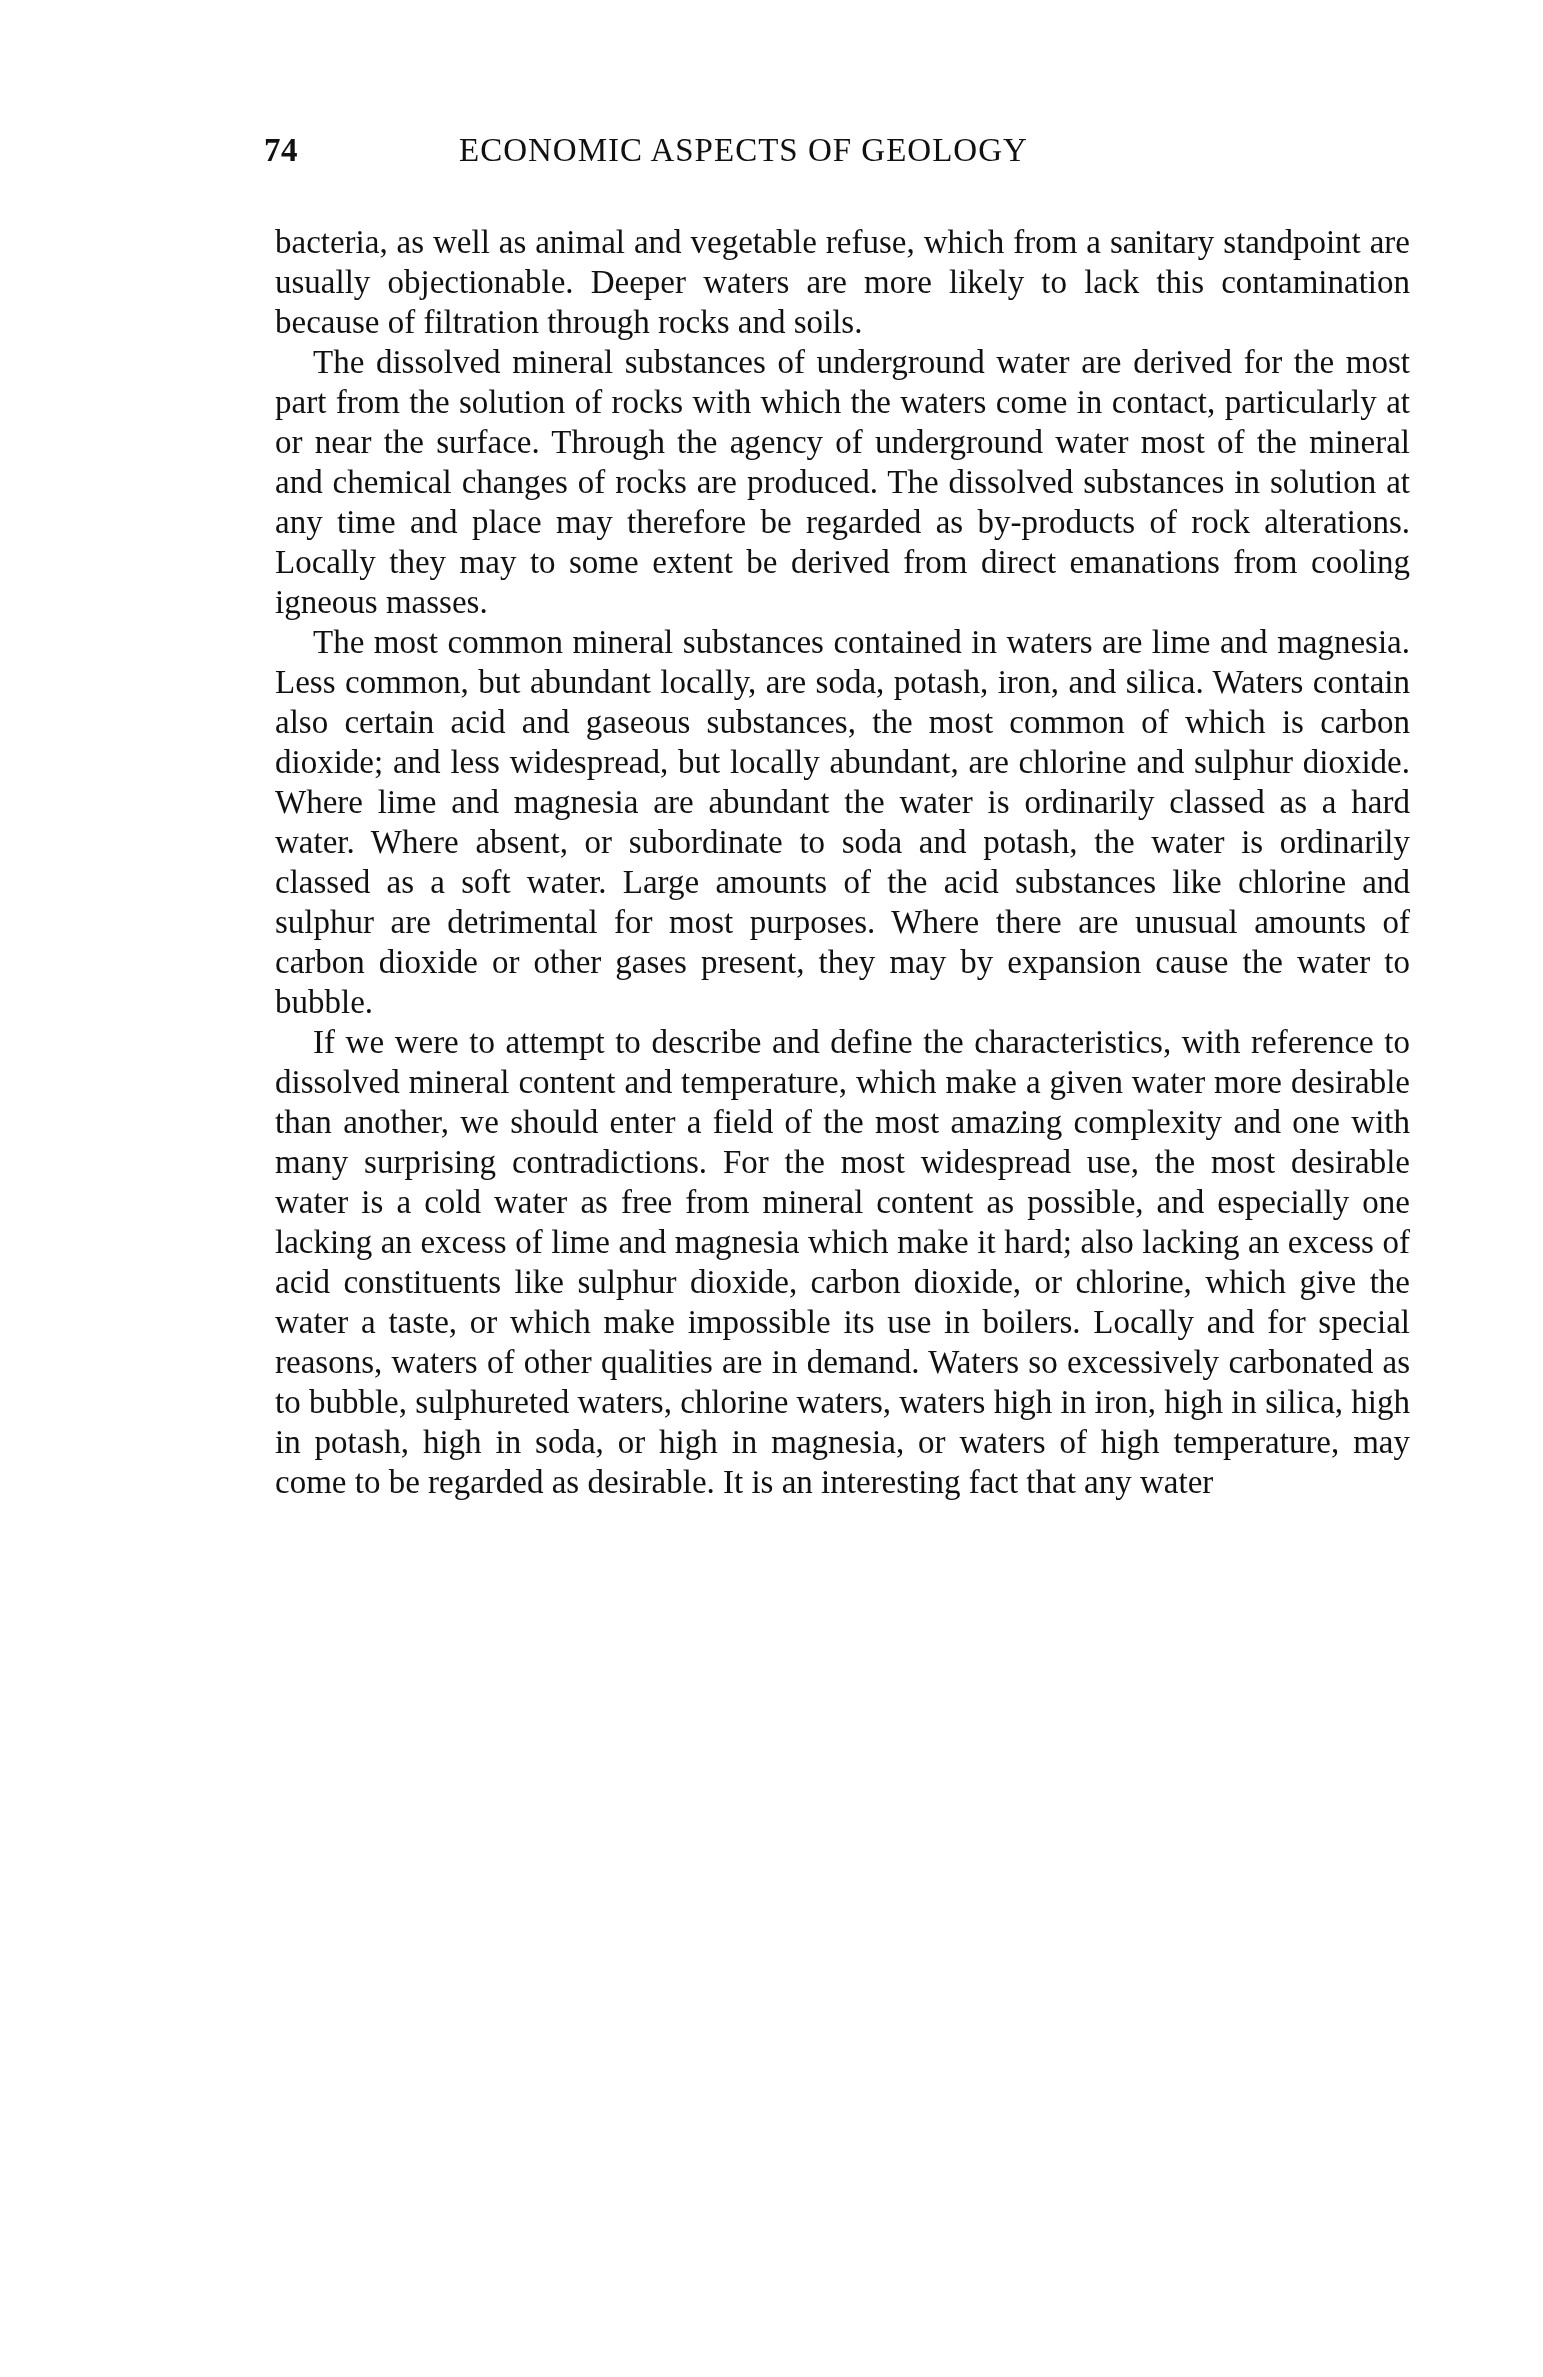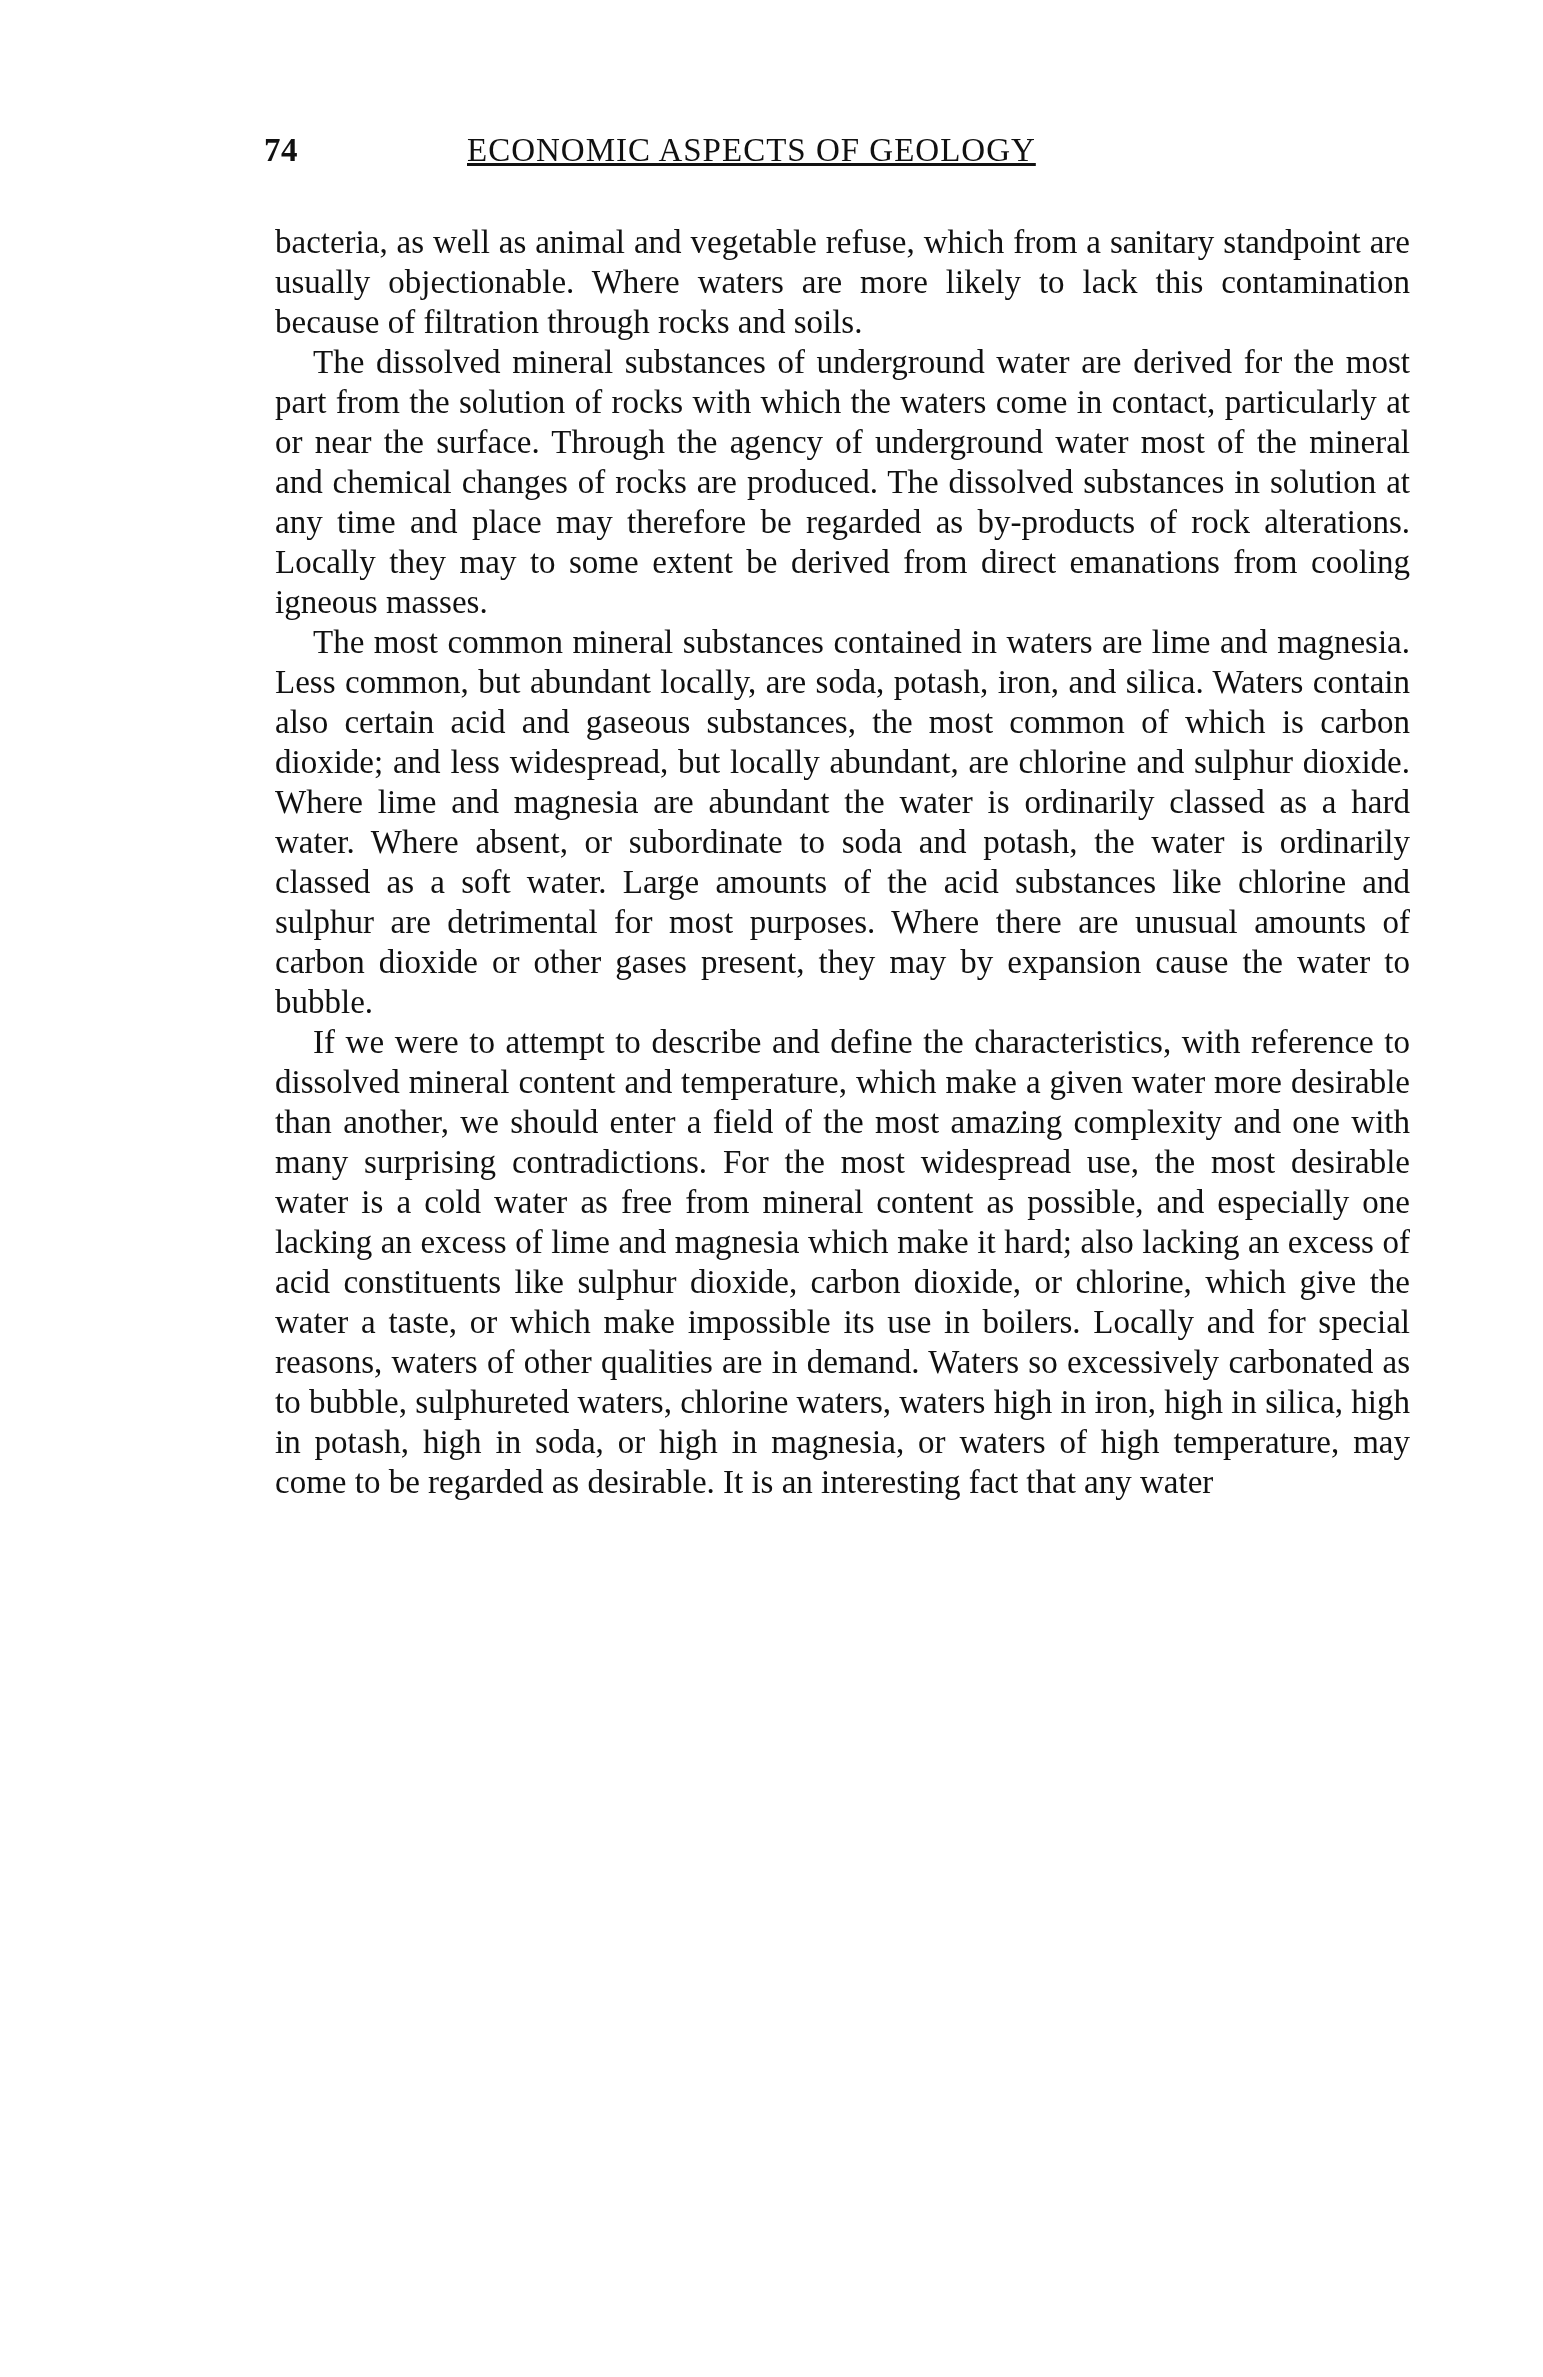--- a/index.html
+++ b/index.html
@@ -1,33 +1,33 @@
 <!DOCTYPE html>
 <html><head>
 <meta charset="utf-8">
 <style>
   html, body { margin: 0; padding: 0; background: #ffffff; }
   body { width: 1544px; height: 2377px; position: relative; overflow: hidden;
          font-family: "Liberation Serif", "DejaVu Serif", serif; color: #111; }
   .header { position: absolute; top: 132px; left: 264px; width: 1147px; height: 48px;
             font-size: 33px; letter-spacing: 0.5px; }
   .header .num { position: absolute; left: 0; top: 0; font-weight: bold; }
-  .header .title { position: absolute; left: 203px; top: 0; letter-spacing: 1px; text-decoration: underline; }
+  .header .title { position: absolute; left: 195px; top: 0; letter-spacing: 1px; }
   .body { position: absolute; top: 222px; left: 275px; width: 1135px;
           font-size: 33px; line-height: 40px; text-align: justify; }
   .body p { margin: 0; text-indent: 38px; }
   .body p.first { text-indent: 0; }
 </style>
 </head>
 <body>
 
 <div class="header">
   <span class="num">74</span>
   <span class="title">ECONOMIC ASPECTS OF GEOLOGY</span>
 </div>
 
 <div class="body">
-  <p class="first">bacteria, as well as animal and vegetable refuse, which from a sanitary standpoint are usually objectionable. Where waters are more likely to lack this contamination because of filtration through rocks and soils.</p>
+  <p class="first">bacteria, as well as animal and vegetable refuse, which from a sanitary standpoint are usually objectionable. Deeper waters are more likely to lack this contamination because of filtration through rocks and soils.</p>
   <p>The dissolved mineral substances of underground water are derived for the most part from the solution of rocks with which the waters come in contact, particularly at or near the surface. Through the agency of underground water most of the mineral and chemical changes of rocks are produced. The dissolved substances in solution at any time and place may therefore be regarded as by-products of rock alterations. Locally they may to some extent be derived from direct emanations from cooling igneous masses.</p>
   <p>The most common mineral substances contained in waters are lime and magnesia. Less common, but abundant locally, are soda, potash, iron, and silica. Waters contain also certain acid and gaseous substances, the most common of which is carbon dioxide; and less widespread, but locally abundant, are chlorine and sulphur dioxide. Where lime and magnesia are abundant the water is ordinarily classed as a hard water. Where absent, or subordinate to soda and potash, the water is ordinarily classed as a soft water. Large amounts of the acid substances like chlorine and sulphur are detrimental for most purposes. Where there are unusual amounts of carbon dioxide or other gases present, they may by expansion cause the water to bubble.</p>
   <p>If we were to attempt to describe and define the characteristics, with reference to dissolved mineral content and temperature, which make a given water more desirable than another, we should enter a field of the most amazing complexity and one with many surprising contradictions. For the most widespread use, the most desirable water is a cold water as free from mineral content as possible, and especially one lacking an excess of lime and magnesia which make it hard; also lacking an excess of acid constituents like sulphur dioxide, carbon dioxide, or chlorine, which give the water a taste, or which make impossible its use in boilers. Locally and for special reasons, waters of other qualities are in demand. Waters so excessively carbonated as to bubble, sulphureted waters, chlorine waters, waters high in iron, high in silica, high in potash, high in soda, or high in magnesia, or waters of high temperature, may come to be regarded as desirable. It is an interesting fact that any water</p>
 </div>
 
 
 </body></html>

